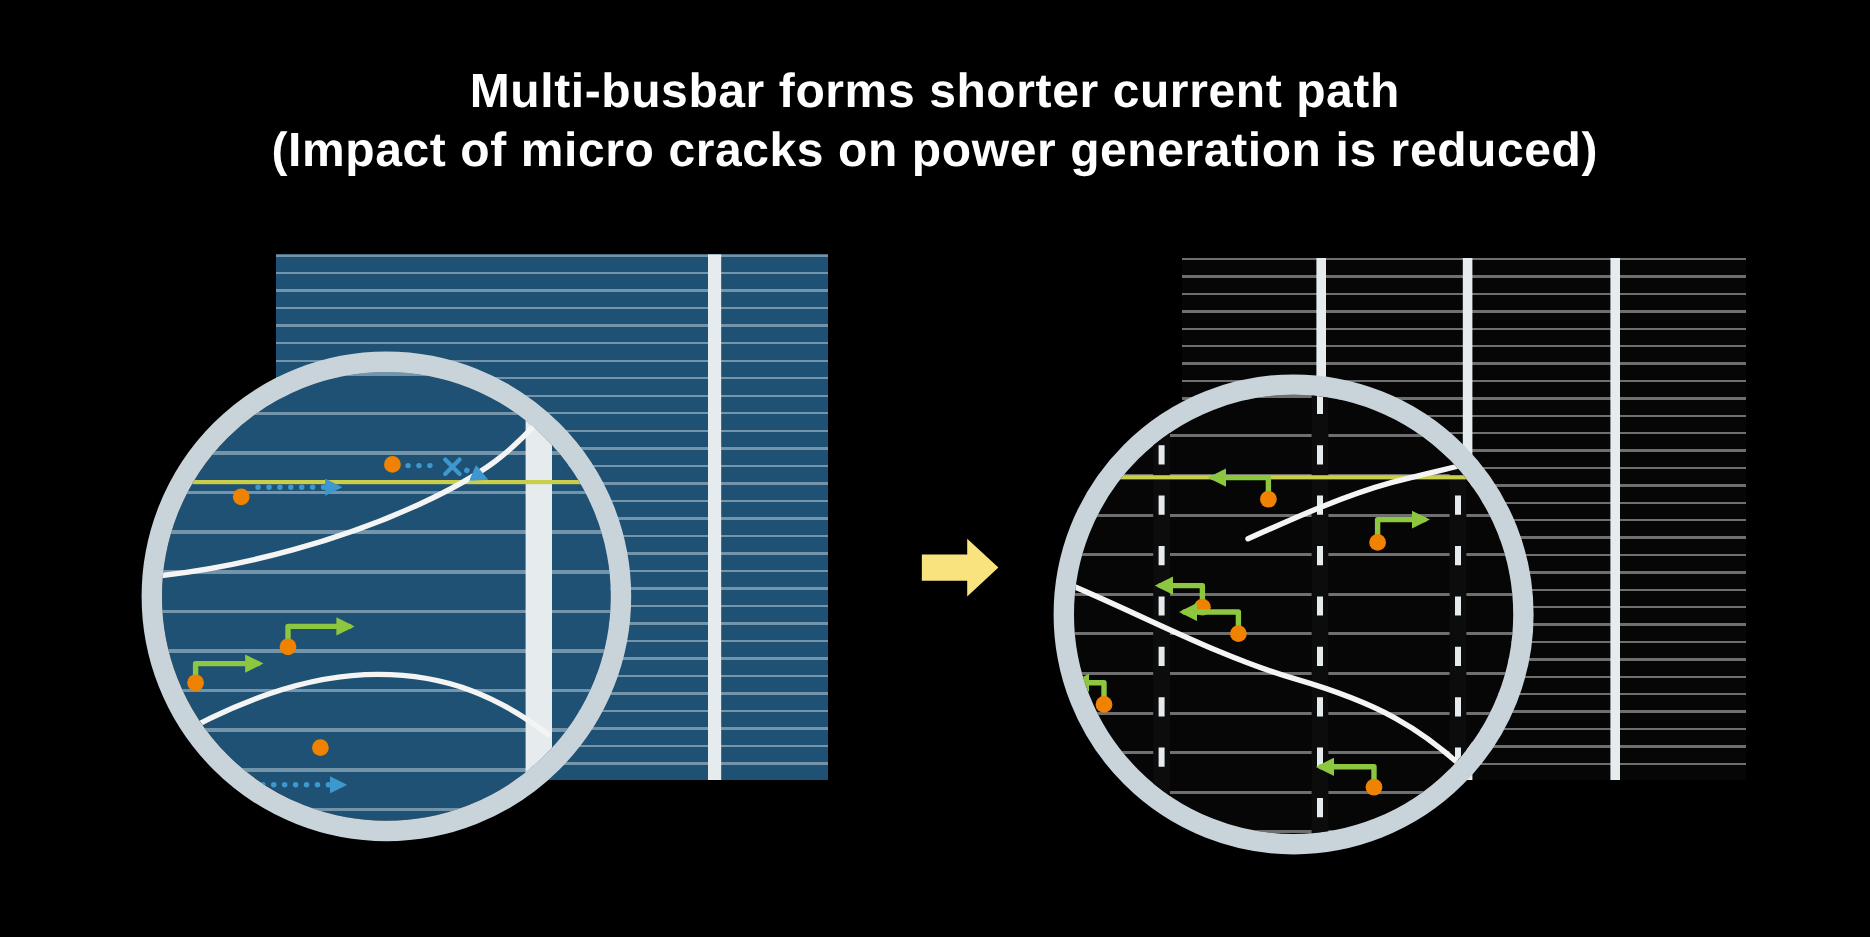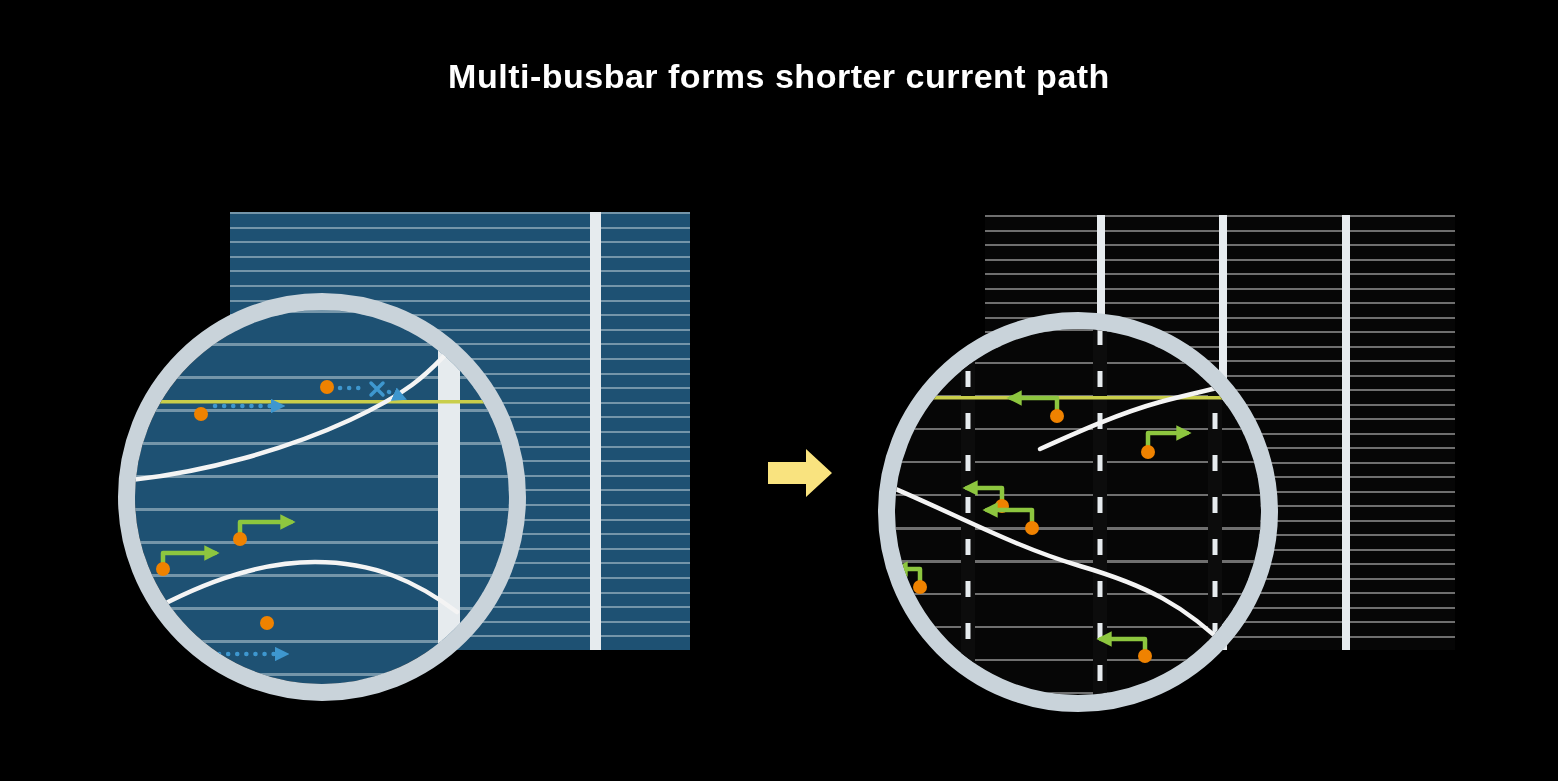--- a/index.html
+++ b/index.html
@@ -4,21 +4,21 @@
 <style>
   html,body{margin:0;padding:0;background:#000;}
   .stage{
     position:relative;width:1558px;height:781px;overflow:hidden;
     background:var(--background,#000);
     font-family:"Liberation Sans", sans-serif;
   }
   .title{
     position:absolute;top:52px;left:0;width:100%;
     text-align:center;color:#ffffff;font-weight:bold;
-    font-size:34px;line-height:49px;letter-spacing:.5px;
+    font-size:40px;line-height:49px;letter-spacing:.5px;
   }
   .cell{position:absolute;background-clip:padding-box;}
   .cell-blue{
     left:230px;top:212px;width:460px;height:438px;
     background-color:var(--cell_blue,#1e5173);
     background-image:repeating-linear-gradient(to bottom,
       var(--finger_blue,#7495a9) 0 2px, transparent 2px 14.6px);
   }
   .cell-black{
     left:985px;top:215px;width:470px;height:435px;
@@ -78,20 +78,21 @@
         <path d="M0,0 L10,5 L0,10 z" class="mk-green"></path>
       </marker>
       <marker id="mk-blue" viewBox="0 0 10 10" refX="7" refY="5" markerWidth="3.2" markerHeight="3.2" orient="auto-start-reverse">
         <path d="M0,0 L10,5 L0,10 z" class="mk-blue"></path>
       </marker>
     </defs>
   </svg>
 
   <div class="title">
     <div>Multi-busbar forms shorter current path</div>
+    <div>(Impact of micro cracks on power generation is reduced)</div>
   </div>
 
   <div class="cell cell-blue">
     <div class="busbar busbar-l1"></div>
   </div>
 
   <div class="magnifier magnifier-left">
     <svg width="374" height="374" viewBox="0 0 374 374">
 
       <rect x="303" y="0" width="22" height="374" class="sv-busbar"></rect>

